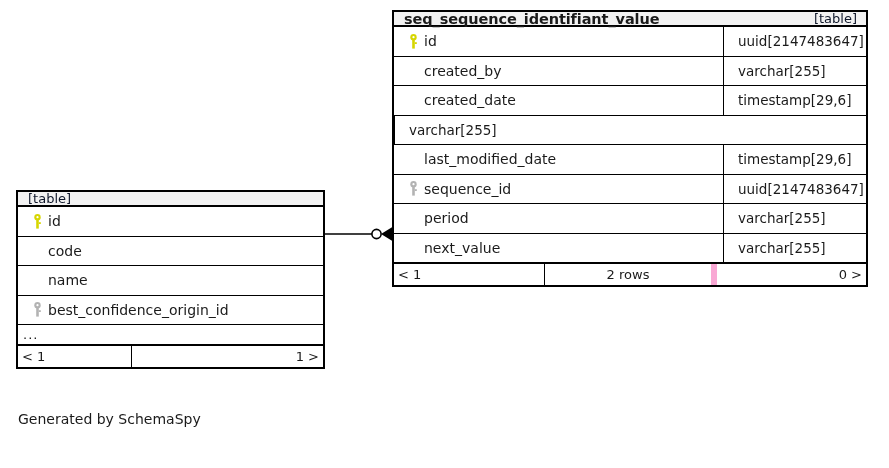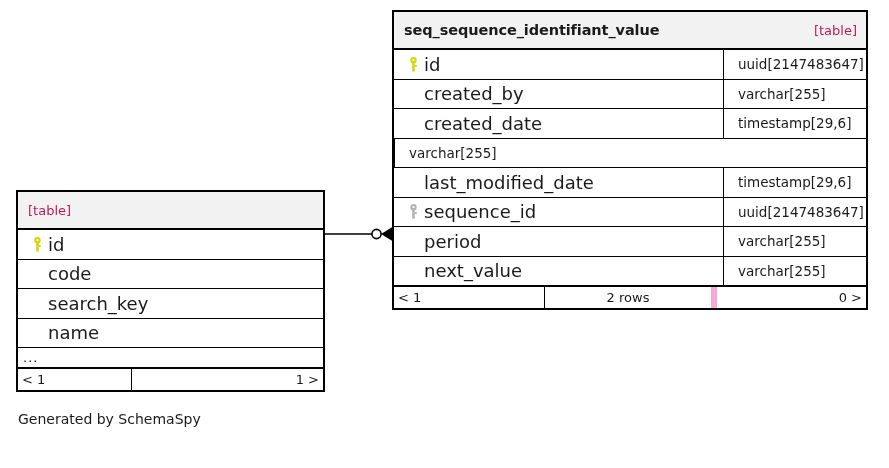--- a/index.html
+++ b/index.html
@@ -22,35 +22,35 @@
     box-sizing: border-box;
     border: 2px solid #000000;
     background: #ffffff;
   }
 
   .entity-header {
     display: flex;
     align-items: center;
     justify-content: space-between;
     box-sizing: border-box;
-    height: 38px;
+    height: 15px;
     padding: 0 9px 0 10px;
     background: #f2f2f2;
     border-bottom: 2px solid #000000;
   }
   .entity-title {
     font-size: 14.5px;
     font-weight: bold;
     letter-spacing: -0.1px;
     white-space: nowrap;
   }
   .entity-kind {
     font-size: 13px;
     font-weight: normal;
-    color: #be185d;
+    color: #0f172a;
     white-space: nowrap;
   }
 
   
   .col-row {
     display: flex;
     box-sizing: border-box;
     height: 29.5px;
     border-bottom: 1px solid #000000;
   }
@@ -67,21 +67,21 @@
   }
   .col-type {
     flex: 0 0 auto;
     display: flex;
     align-items: center;
     box-sizing: border-box;
     border-left: 1px solid #000000;
     padding-left: 14px;
   }
   .col-label {
-    font-size: 18px;
+    font-size: 14px;
     white-space: nowrap;
   }
   .type-label {
     font-size: 13.5px;
     white-space: nowrap;
   }
 
   
   .key-slot {
     flex: 0 0 auto;
@@ -198,36 +198,43 @@
   </div>
 
   <div class="col-row">
     <div class="col-name">
       <span class="key-slot"></span>
       <span class="col-label">code</span>
     </div>
 
   </div>
 
-  <div class="col-row">
-    <div class="col-name">
-      <span class="key-slot"></span>
-      <span class="col-label">search_key</span>
-    </div>
-
-  </div>
 
   <div class="col-row">
     <div class="col-name">
       <span class="key-slot"></span>
       <span class="col-label">name</span>
     </div>
 
   </div>
 
+  <div class="col-row">
+    <div class="col-name">
+      <span class="key-slot">
+        <svg class="key-icon" width="9" height="15" viewBox="0 0 9 15" aria-hidden="true">
+          <circle cx="4.5" cy="3.2" r="3.2" fill="#b3b3b3"></circle>
+          <circle cx="4.5" cy="3.2" r="1.1" fill="#ffffff"></circle>
+          <rect x="3.2" y="5.4" width="2.6" height="9.2" fill="#b3b3b3"></rect>
+          <rect x="5.8" y="8.2" width="2.0" height="1.8" fill="#b3b3b3"></rect>
+        </svg>
+      </span>
+      <span class="col-label">best_confidence_origin_id</span>
+    </div>
+
+  </div>
 
   <div class="more-row">...</div>
 
   <div class="entity-footer">
     <div class="foot-cell foot-left">&lt; 1</div>
     <div class="foot-cell foot-right">1 &gt;</div>
   </div>
 </div>
 
 <div class="entity" id="entity-right">

